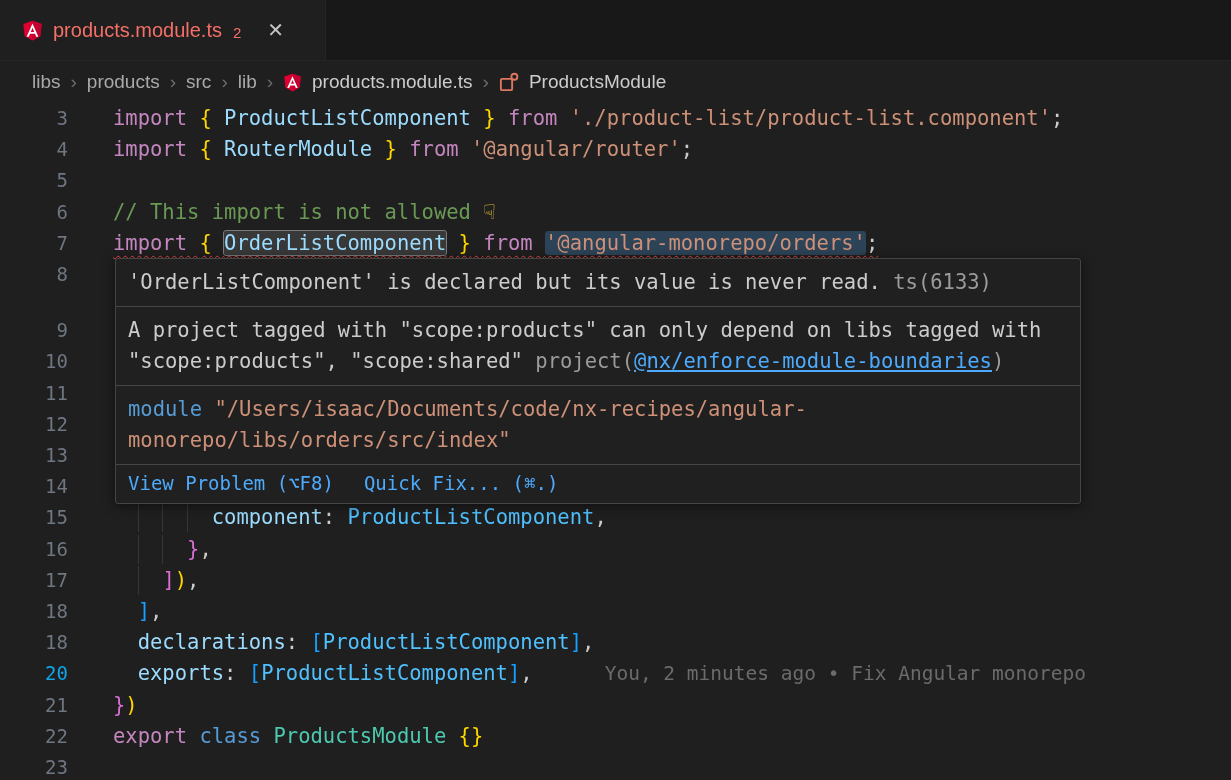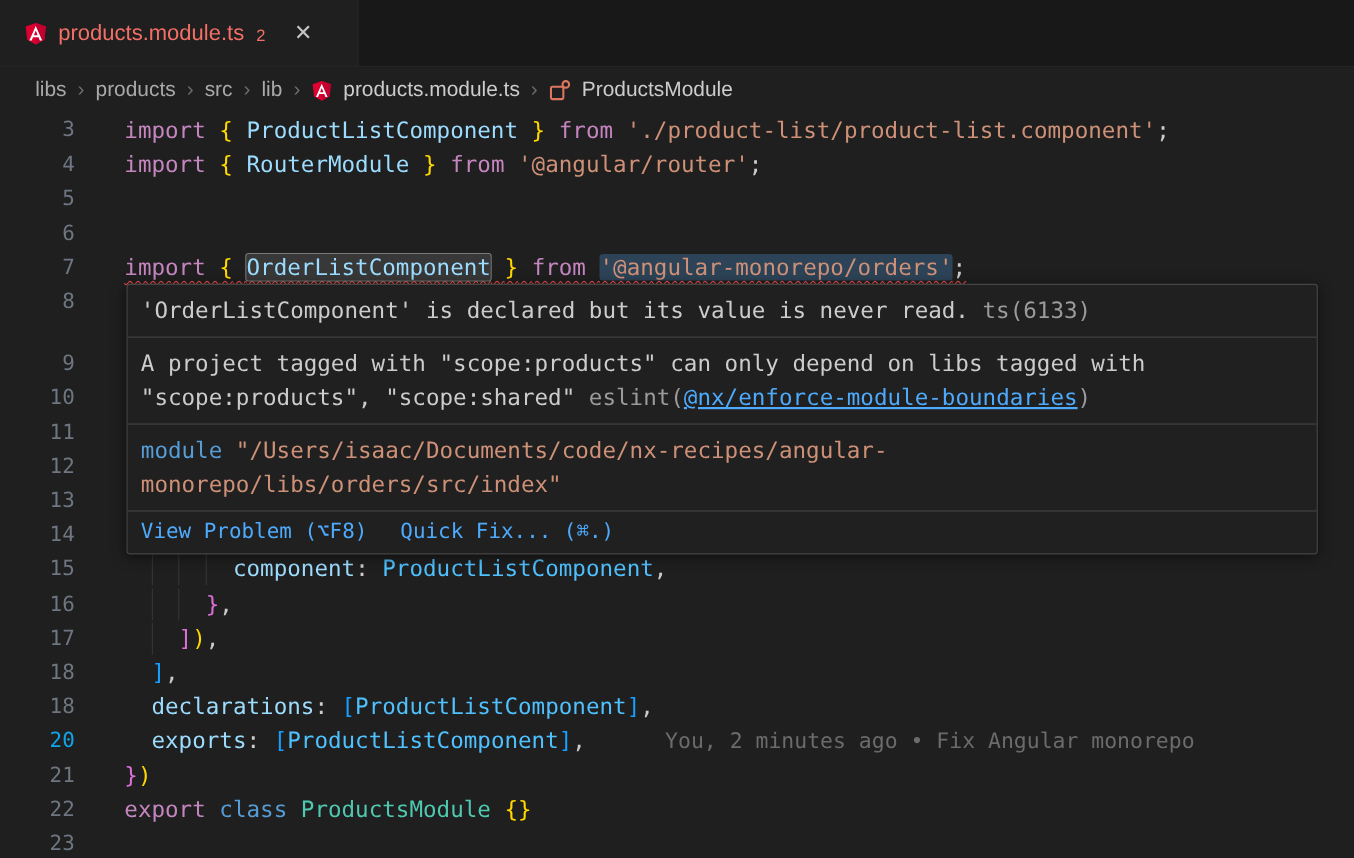--- a/index.html
+++ b/index.html
@@ -68,21 +68,21 @@
     text-decoration-thickness:1px;
     text-underline-offset:5px;
     text-decoration-skip-ink:none;
   }
   .hl-word { background:rgba(87,87,87,.45); outline:1px solid #7a7a7a; border-radius:2px; }
   .hl-str  { background:rgba(56,96,133,.55); border-radius:3px; }
   .blame   { color:#6b6b6b; margin-left:72px; font-size:19.5px; }
 
   
   .popup {
-    position:absolute; left:115px; top:258px; width:1083px; z-index:10;
+    position:absolute; left:115px; top:258px; width:966px; z-index:10;
     background:#202020; border:1px solid #454545; border-radius:3px;
     box-shadow:0 2px 12px rgba(0,0,0,.55);
     font-family:"DejaVu Sans Mono","Liberation Mono",monospace;
     font-size:20.5px; color:#cccccc;
   }
   .popup-row { padding:8px 12px; line-height:31px; white-space:nowrap; overflow:hidden; }
   .popup-divider { height:1px; background:#454545; }
   .dim { color:#9b9b9b; }
   .rule-link { color:#4daafc; text-decoration:underline; cursor:pointer; }
   .kw-module { color:#569CD6; }
@@ -146,20 +146,21 @@
     <div class="line" style="top: 31.2px;">
       <span class="ln">4</span>
       <span class="code"><span class="tok-kw">import </span><span class="tok-y">{</span><span class="tok-id"> RouterModule </span><span class="tok-y">}</span><span class="tok-fg"> </span><span class="tok-kw">from</span><span class="tok-fg"> </span><span class="tok-str">'@angular/router'</span><span class="tok-fg">;</span></span>
     </div>
     <div class="line" style="top: 62.4px;">
       <span class="ln">5</span>
       <span class="code"></span>
     </div>
     <div class="line" style="top: 93.6px;">
       <span class="ln">6</span>
+      <span class="code"><span class="tok-cm">// This import is not allowed </span><span class="tok-emoji">☟</span></span>
     </div>
     <div class="line" style="top: 124.8px;">
       <span class="ln">7</span>
       <span class="code"><span class="squiggle"><span class="tok-kw">import </span><span class="tok-y">{</span><span class="tok-fg"> </span><span class="tok-id hl-word">OrderListComponent</span><span class="tok-fg"> </span><span class="tok-y">}</span><span class="tok-fg"> </span><span class="tok-kw">from</span><span class="tok-fg"> </span><span class="tok-str hl-str">'@angular-monorepo/orders'</span><span class="tok-fg">;</span></span></span>
     </div>
     <div class="line" style="top: 156px;">
       <span class="ln">8</span>
       <span class="code"></span>
     </div>
     <div class="line" style="top: 212.2px;">
@@ -233,21 +234,21 @@
 <div class="popup">
   <div class="popup-row">
     <span>'OrderListComponent' is declared but its value is never read.</span>
     <span class="dim">ts(6133)</span>
   </div>
   <div class="popup-divider"></div>
   <div class="popup-row">
     <div>A project tagged with "scope:products" can only depend on libs tagged with</div>
     <div>
       <span>"scope:products", "scope:shared"</span>
-      <span class="dim">eslint(</span><a class="rule-link">@nx/enforce-module-boundaries</a><span class="dim">)</span>
+      <span class="dim">project(</span><a class="rule-link">@nx/enforce-module-boundaries</a><span class="dim">)</span>
     </div>
   </div>
   <div class="popup-divider"></div>
   <div class="popup-row">
     <div>
       <span class="kw-module">module</span>
       <span class="str2">"/Users/isaac/Documents/code/nx-recipes/angular-</span>
     </div>
     <div class="str2">monorepo/libs/orders/src/index"</div>
   </div>

